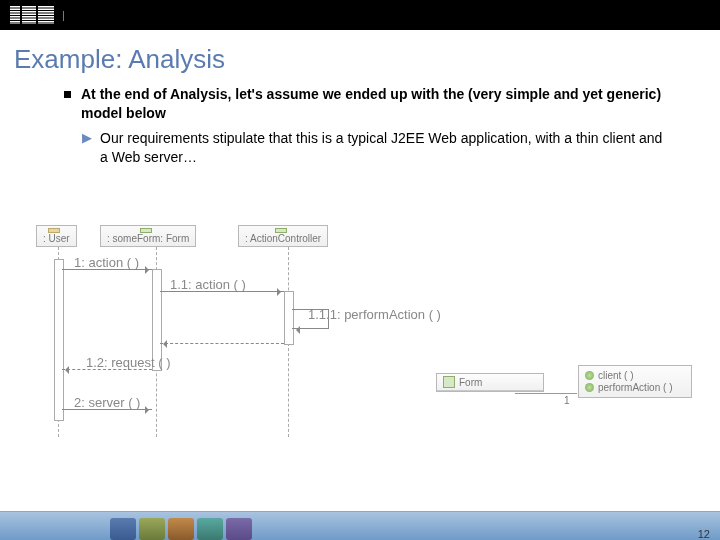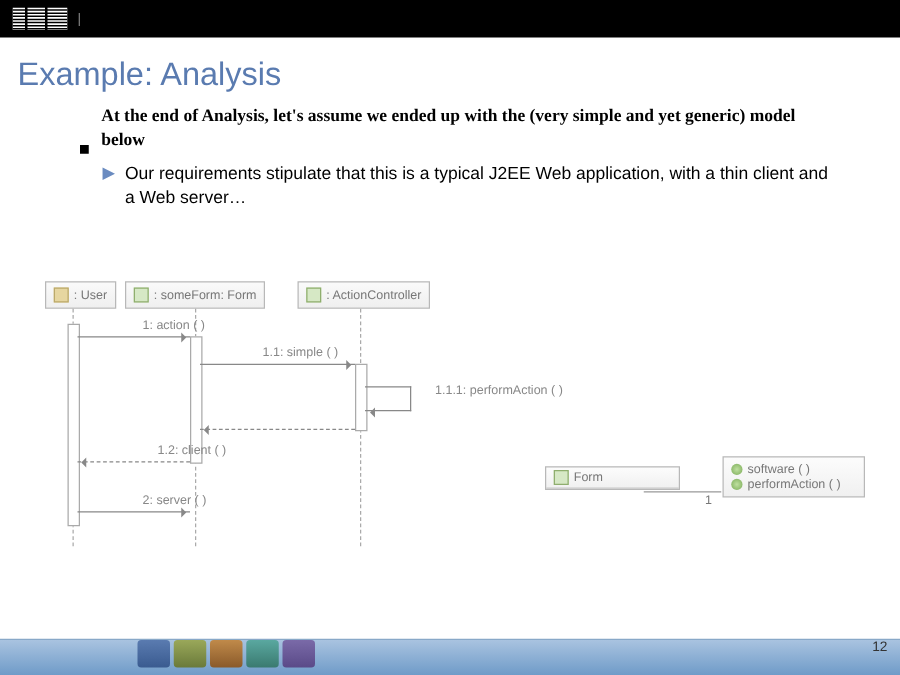--- a/index.html
+++ b/index.html
@@ -37,23 +37,22 @@
     font-size: 26px;
     font-weight: normal;
     margin: 14px 0 10px 14px;
   }
   .content {
     margin: 0 54px 0 64px;
     font-size: 14px;
   }
   .bullet-row {
     display: flex;
-    align-items: flex-end;
+    align-items: flex-start;
     margin-bottom: 6px;
-    font-family: Liberation Serif, serif;
   }
   .bullet-sq {
     width: 7px;
     height: 7px;
     background: #000;
     margin-top: 6px;
     margin-right: 10px;
     flex: 0 0 auto;
   }
   .bullet-text {
@@ -88,20 +87,21 @@
     position: absolute;
     border: 1px solid #b8b8b8;
     background: linear-gradient(#fafafa,#efefef);
     font-size: 10px;
     color: #777;
     padding: 2px 6px;
     display: flex;
     align-items: center;
     white-space: nowrap;
     height: 16px;
+    flex-direction: column;
   }
   .lifeline-head .ico {
     width: 10px;
     height: 10px;
     margin-right: 4px;
     display: inline-block;
     background: #e8d8a0;
     border: 1px solid #bba96a;
   }
   .dash {
@@ -130,24 +130,23 @@
     border-left-color: #888;
   }
   .msg.left::after {
     right: auto;
     left: -1px;
     border-left-color: transparent;
     border-right-color: #888;
   }
   .msg-label {
     position: absolute;
-    font-size: 10px;
+    font-size: 13px;
     color: #888;
     white-space: nowrap;
-    margin-left: 40px;
   }
   .classbox {
     position: absolute;
     border: 1px solid #b8b8b8;
     background: linear-gradient(#fcfcfc,#f0f0f0);
     font-size: 10px;
     color: #777;
   }
   .classbox .cb-title {
     border-bottom: 1px solid #c8c8c8;
@@ -186,21 +185,21 @@
     position: absolute;
     font-size: 10px;
     color: #777;
   }
   .footer {
     position: absolute;
     bottom: 0;
     left: 0;
     right: 0;
     display: flex;
-    align-items: flex-start;
+    align-items: flex-end;
     height: 28px;
     background: linear-gradient(#a9c3e0,#6f9bc8);
     border-top: 1px solid #88a8c8;
   }
   .footer .decor {
     display: flex;
     gap: 3px;
     margin-left: 110px;
   }
   .footer .decor span {
@@ -276,46 +275,46 @@
   <div class="dash" style="left:258px; top:22px; height:190px;"></div>
 
   <div class="activation" style="left:24px; top:34px; height:160px;"></div>
   <div class="activation" style="left:122px; top:44px; height:100px;"></div>
   <div class="activation" style="left:254px; top:66px; height:52px;"></div>
 
   <div class="msg" style="left:32px; top:44px; width:90px;"></div>
   <div class="msg-label" style="left:44px; top:30px;">1: action ( )</div>
 
   <div class="msg" style="left:130px; top:66px; width:124px;"></div>
-  <div class="msg-label" style="left:140px; top:52px;">1.1: simple ( )</div>
+  <div class="msg-label" style="left:140px; top:52px;">1.1: action ( )</div>
 
   <div style="position:absolute; left:262px; top:84px; width:36px; height:18px; border-top:1px solid #888; border-right:1px solid #888; border-bottom:1px solid #888;"></div>
   <div style="position:absolute; left:262px; top:101px; border:4px solid transparent; border-right-color:#888;"></div>
   <div class="msg-label" style="left:278px; top:82px;">1.1.1: performAction ( )</div>
 
   <div class="msg left dret" style="left:130px; top:118px; width:124px;"></div>
 
   <div class="msg left dret" style="left:32px; top:144px; width:90px;"></div>
-  <div class="msg-label" style="left:56px; top:130px;">1.2: client ( )</div>
+  <div class="msg-label" style="left:56px; top:130px;">1.2: request ( )</div>
 
   <div class="msg" style="left:32px; top:184px; width:90px;"></div>
   <div class="msg-label" style="left:44px; top:170px;">2: server ( )</div>
 
   <div class="classbox" style="left:378px; top:148px; width:106px;margin-left:28px;">
     <div class="cb-title">
       <span class="ico"></span>
       <span>Form</span>
     </div>
   </div>
 
   <div class="classbox" style="left:548px; top:140px; width:112px;">
     <div class="cb-body">
       <div class="op">
         <span class="oico"></span>
-        <span>software ( )</span>
+        <span>client ( )</span>
       </div>
       <div class="op">
         <span class="oico"></span>
         <span>performAction ( )</span>
       </div>
     </div>
   </div>
 
   <div class="assoc" style="left:485px; top:168px; width:62px;"></div>
   <div class="assoc-label" style="left:534px; top:170px;">1</div>

